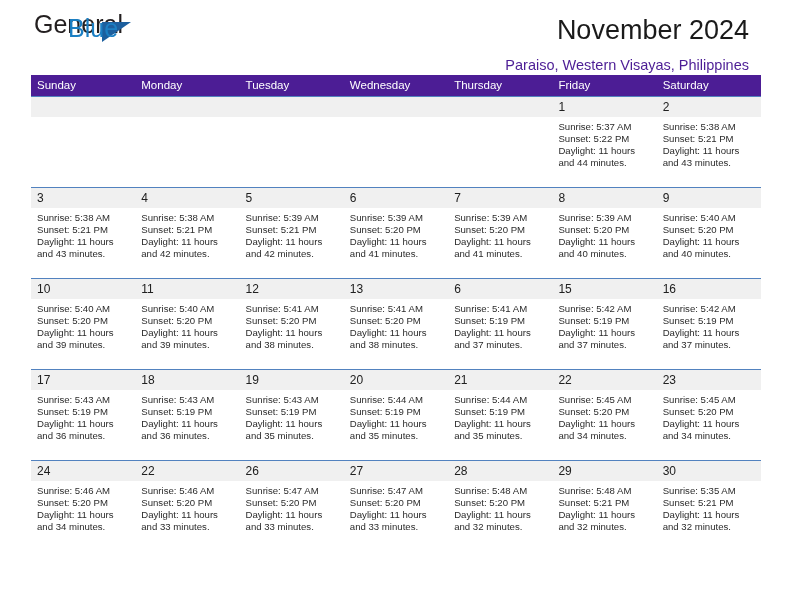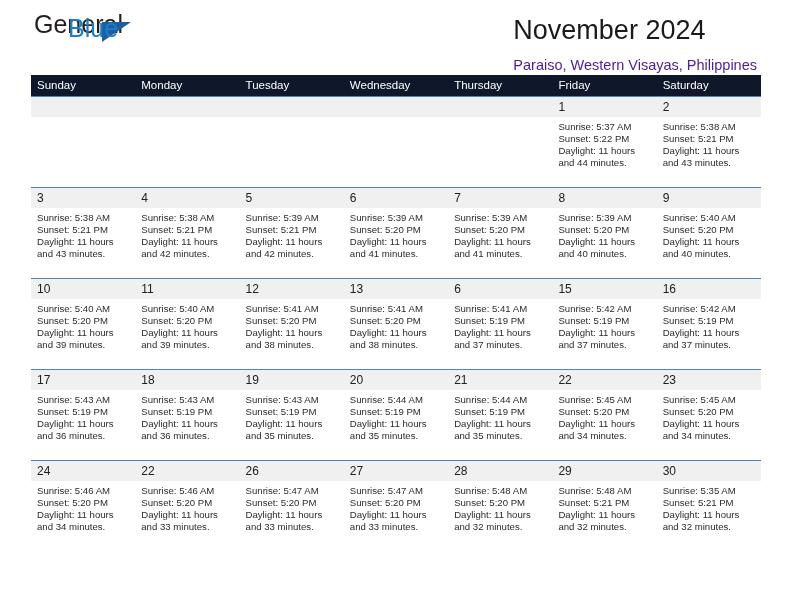--- a/index.html
+++ b/index.html
@@ -58,22 +58,23 @@
     left: 68px;
     top: 12px;
     width: 0;
     height: 0;
     border-left: 29px solid #1c5f9e;
     border-bottom: 20px solid transparent;
   }
 
   .title-block {
     position: absolute;
-    right: 4px;
+    right: 12px;
     top: 0px;
+    text-align: right;
   }
   .cal-title {
     font-size: 27px;
     color: #1a1a1a;
     line-height: 32px;
     margin-top: 14px;
     white-space: nowrap;
     font-weight: normal;
   }
   .cal-subtitle {
@@ -87,21 +88,21 @@
   
   .cal {
     border-collapse: collapse;
     table-layout: fixed;
     width: 730px;
     margin-top: 1px;
   }
   .cal col { width: 104.28px; }
 
   thead th {
-    background: #0f172a;
+    background: #4c1d95;
     color: #ffffff;
     font-size: 11.5px;
     font-weight: normal;
     text-align: left;
     padding: 4px 0 5px 6px;
     height: 12px;
     border: none;
   }
 
   tbody td {

